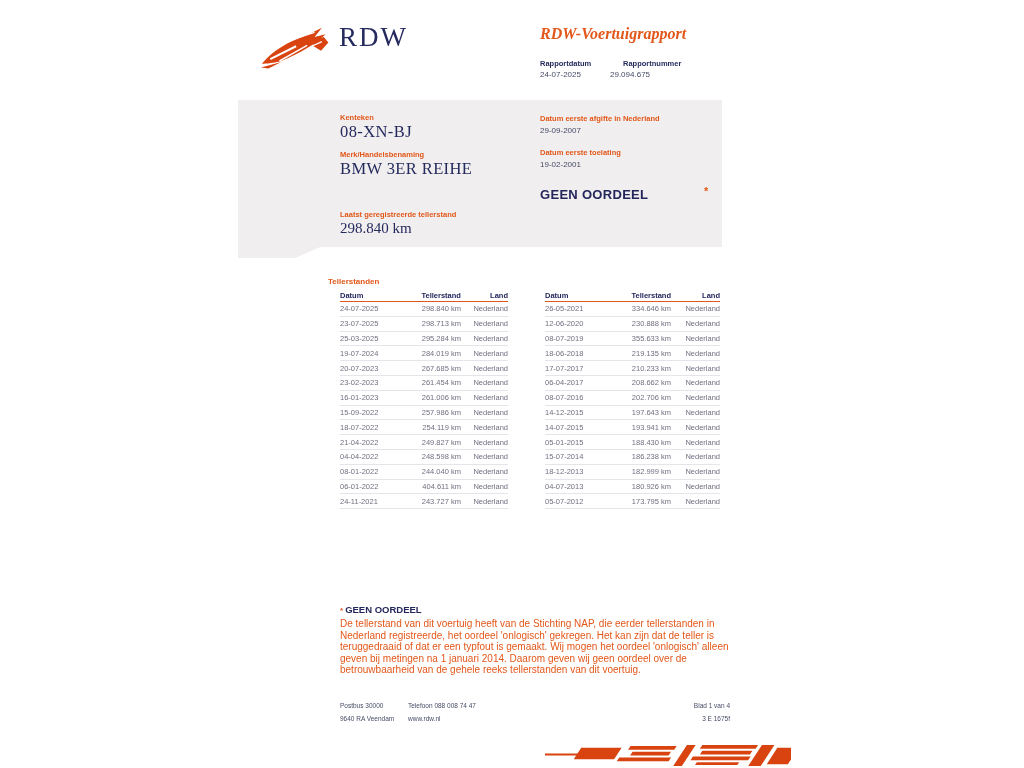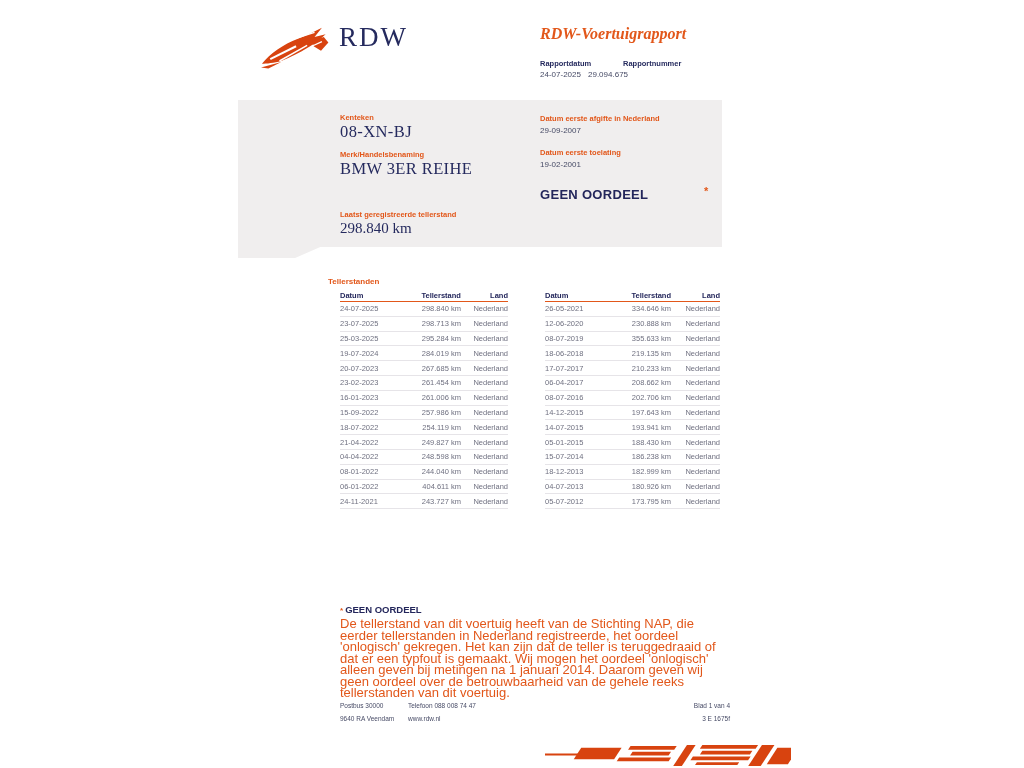--- a/index.html
+++ b/index.html
@@ -46,21 +46,21 @@
   .otable.right{left:545px;width:175px;}
   .thead{display:flex;height:12px;align-items:center;border-bottom:1.5px solid var(--orange);
     font-weight:bold;color:var(--header-navy);}
   .trow{display:flex;height:14.8px;align-items:center;border-bottom:1px solid var(--row-line);}
   .c0{width:34%;text-align:left;}
   .c1{width:38%;text-align:right;}
   .c2{flex:1;text-align:right;}
   
   .footnote-title{position:absolute;left:340px;top:604px;font-size:9.5px;font-weight:bold;color:var(--header-navy);}
   .footnote-title .star{color:var(--orange);font-size:8px;margin-right:2px;}
-  .footnote-body{position:absolute;left:340px;top:618px;width:394px;font-size:13px;line-height:11.5px;
+  .footnote-body{position:absolute;left:340px;top:618px;width:394px;font-size:10px;line-height:11.5px;
     color:var(--orange);}
   
   .foot{position:absolute;font-size:6.5px;color:var(--value-gray);}
   .foot.right{text-align:right;}
   
   .stripes-svg{position:absolute;left:545px;top:743px;width:246px;height:25px;}
   .stripes-svg rect{fill:var(--logo-orange);}
 </style>
 </head>
 <body>
@@ -75,21 +75,21 @@
     <path d="M22 39 L 52 22" stroke="#ffffff" stroke-width="1.6" fill="none"></path>
     <path d="M38 15 L 60 8" stroke="#ffffff" stroke-width="1.4" fill="none"></path>
     <path d="M57 23 L 68 18" stroke="#ffffff" stroke-width="1.4" fill="none"></path>
   </svg>
   <div class="wordmark">RDW</div>
 
   <div class="report-title">RDW-Voertuigrapport</div>
   <div class="meta-label" style="left:540px;top:59px;">Rapportdatum</div>
   <div class="meta-value" style="left:540px;top:70px;">24-07-2025</div>
   <div class="meta-label" style="left:607px;top:59px;padding-left:16px;">Rapportnummer</div>
-  <div class="meta-value" style="left:588px;top:70px;">29.094.675</div>
+  <div class="meta-value" style="left:610px;top:70px;">29.094.675</div>
 
   <div class="panel">
     <div class="lab" style="left:102px;top:13px;">Kenteken</div>
     <div class="val-serif-lg" style="left:102px;top:22px;">08-XN-BJ</div>
     <div class="lab" style="left:102px;top:50px;">Merk/Handelsbenaming</div>
     <div class="val-serif-lg" style="left:102px;top:59px;">BMW 3ER REIHE</div>
     <div class="lab" style="left:102px;top:110px;">Laatst geregistreerde tellerstand</div>
     <div class="val-serif-md" style="left:102px;top:120px;">298.840 km</div>
 
     <div class="lab" style="left:302px;top:14px;">Datum eerste afgifte in Nederland</div>

